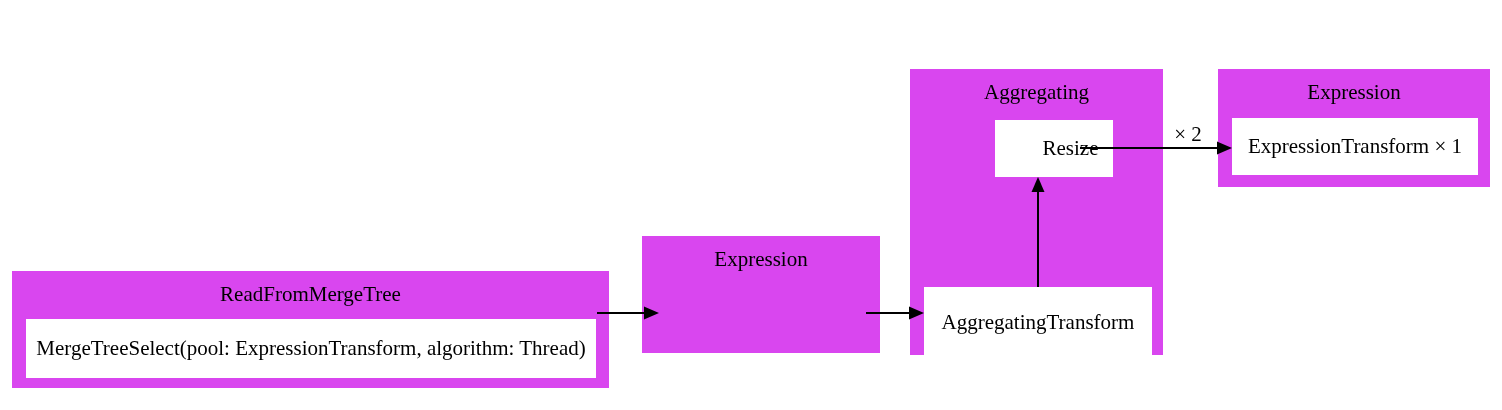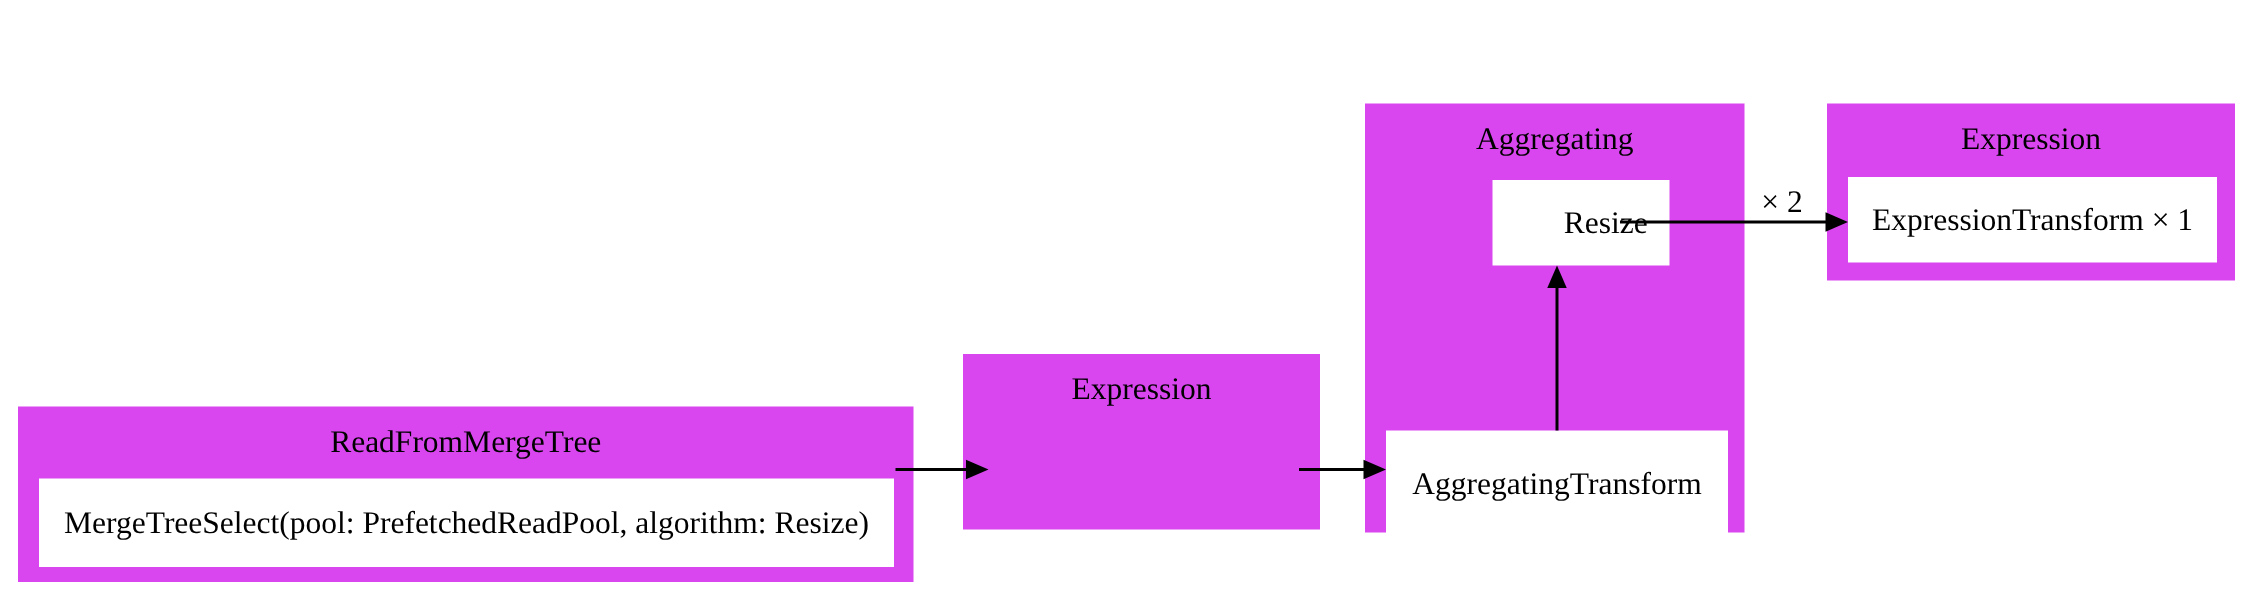--- a/index.html
+++ b/index.html
@@ -57,21 +57,21 @@
     white-space: nowrap;
   }
 </style>
 </head>
 <body>
 
 <div class="canvas">
 
   <div class="cluster" style="left:12px; top:235px; width:597px; height:117px;margin-top:36px;">
     <div class="cluster-label">ReadFromMergeTree</div>
-    <div class="node" style="left:14px; top:48px; width:570px; height:59px;">MergeTreeSelect(pool: PrefetchedReadPool, algorithm: Resize)</div>
+    <div class="node" style="left:14px; top:48px; width:570px; height:59px;">MergeTreeSelect(pool: ExpressionTransform, algorithm: Thread)</div>
   </div>
 
   <div class="cluster" style="left:642px; top:236px; width:238px; height:117px;">
     <div class="cluster-label">Expression</div>
   </div>
 
   <div class="cluster" style="left:910px; top:69px; width:253px; height:286px;">
     <div class="cluster-label">Aggregating</div>
     <div class="node" style="left:85px; top:51px; width:85px; height:57px;padding-left:33px;">Resize</div>
     <div class="node" style="left:14px; top:218px; width:228px; height:70px;">AggregatingTransform</div>

